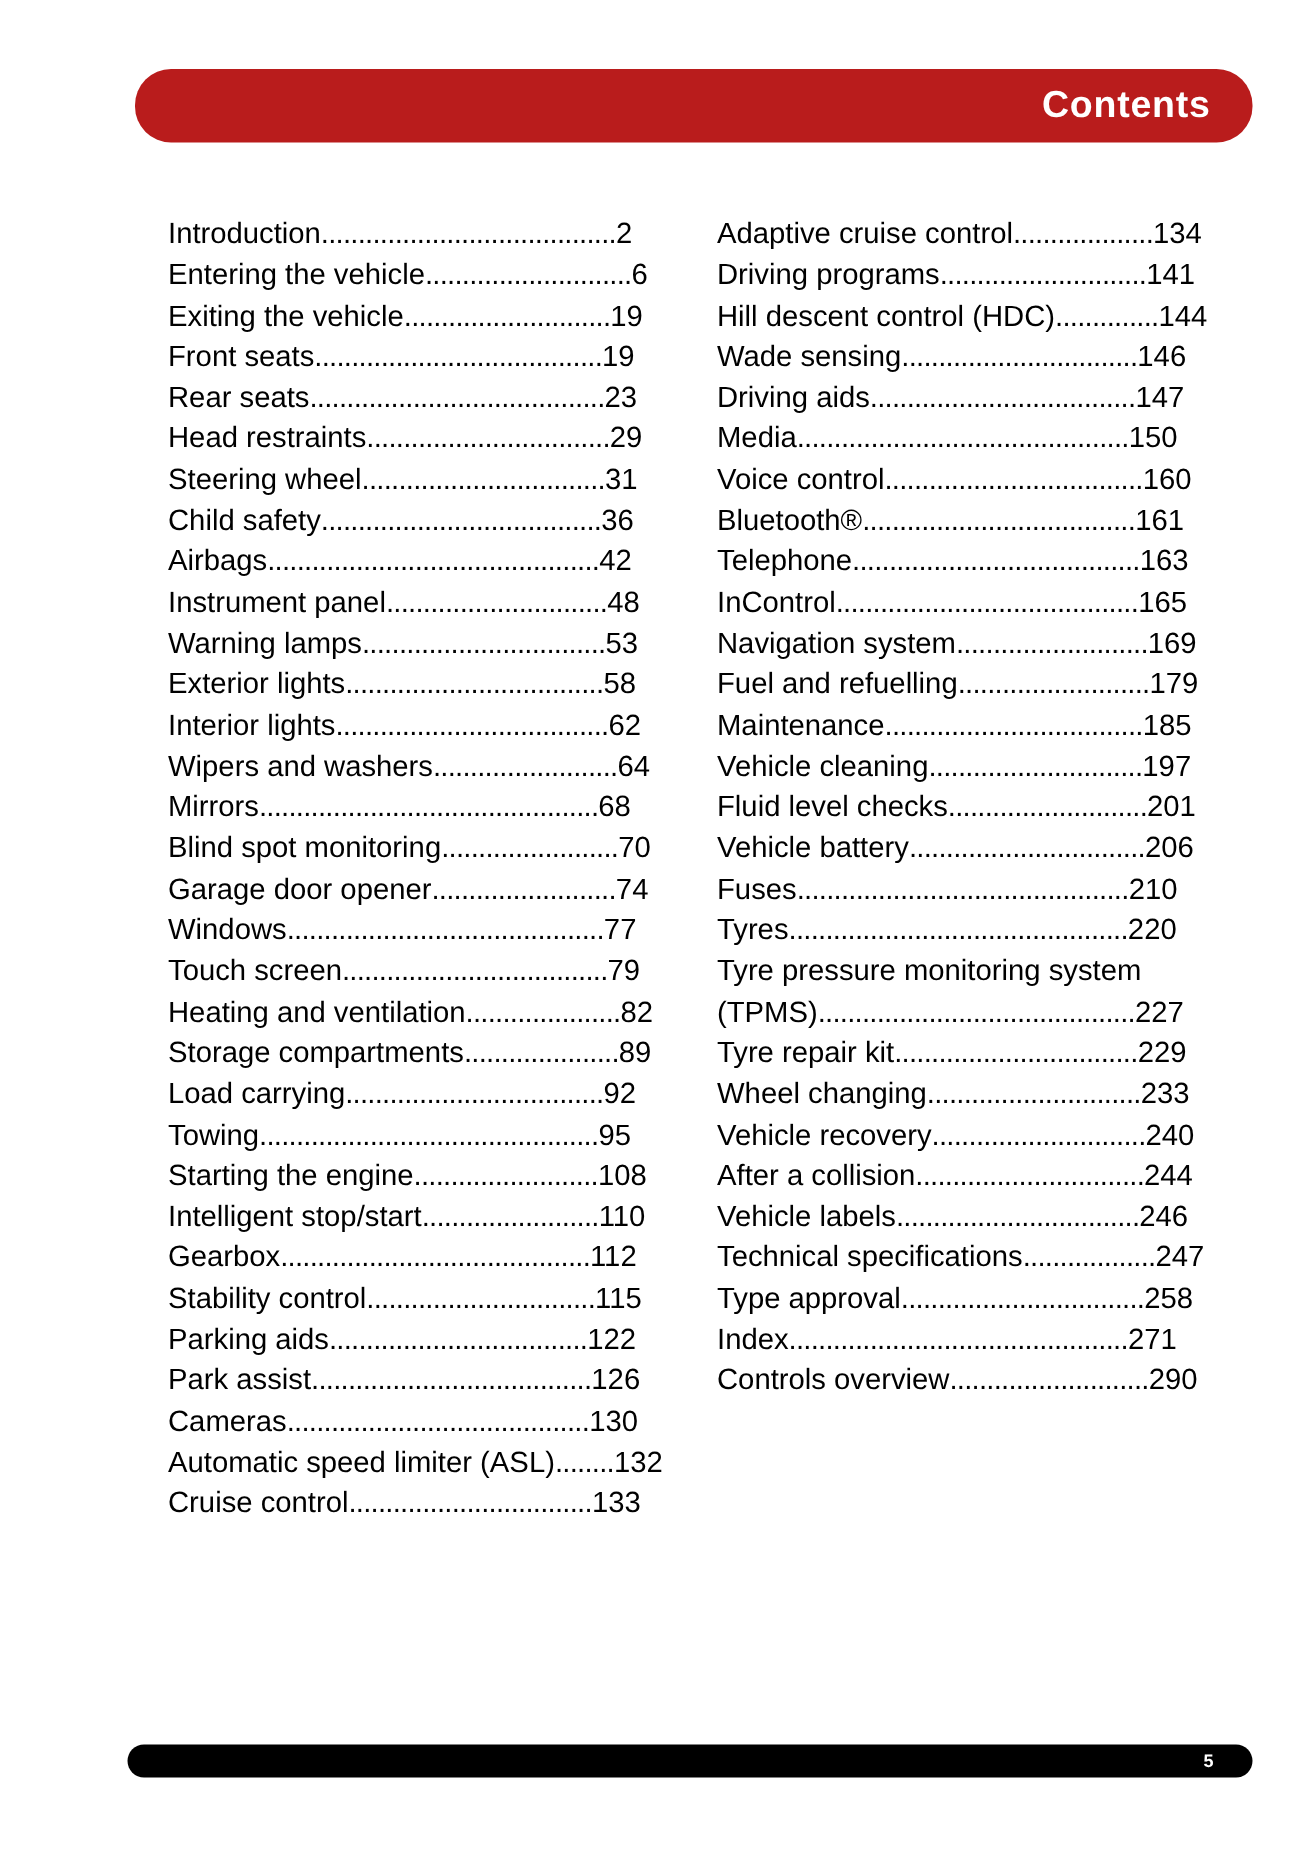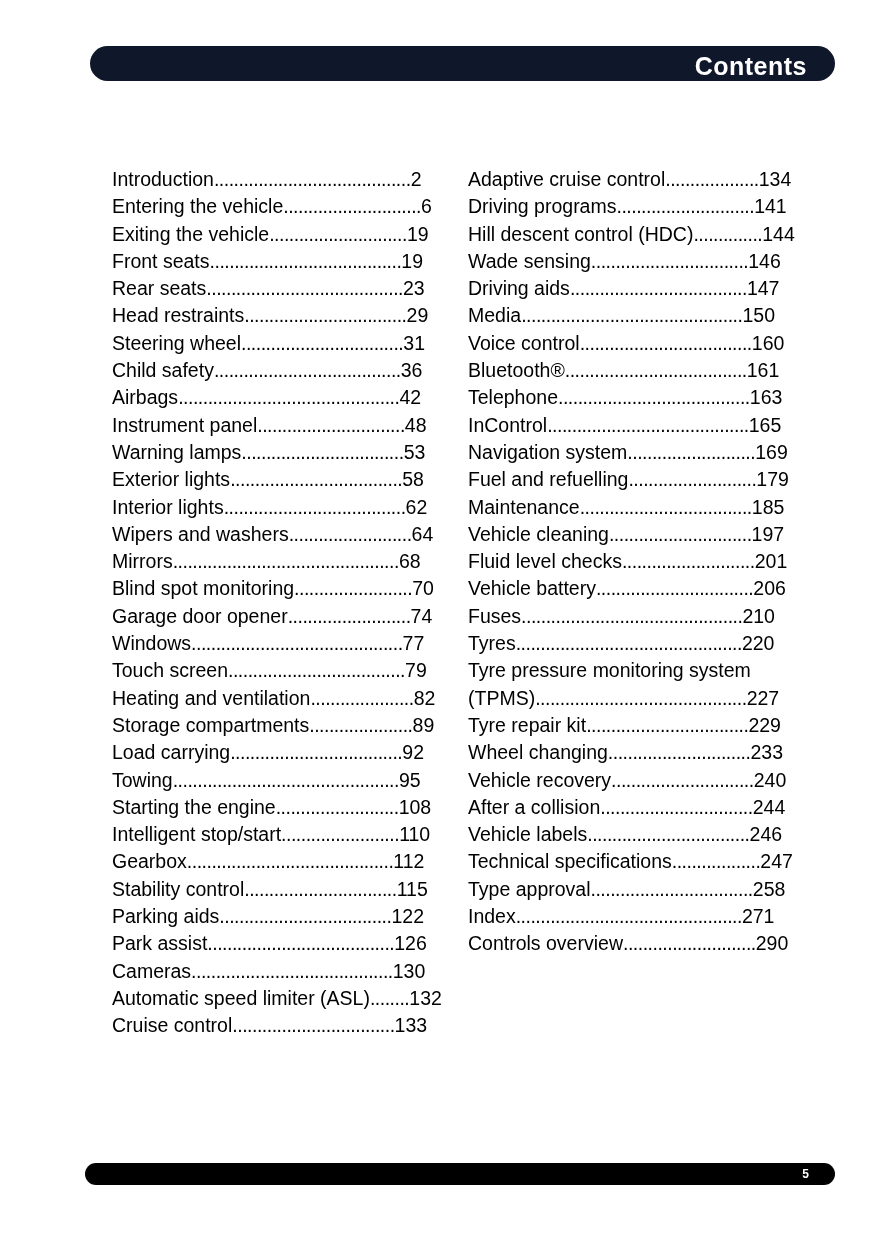--- a/index.html
+++ b/index.html
@@ -15,45 +15,44 @@
     color: #000000;
     overflow: hidden;
   }
 
   
   .header-bar {
     position: absolute;
     left: 90px;
     top: 46px;
     width: 745px;
-    height: 35px;
-    background: #0f172a;
+    height: 49px;
+    background: #b91c1c;
     border-radius: 24px;
     display: flex;
-    align-items: flex-end;
+    align-items: center;
     justify-content: flex-end;
     box-sizing: border-box;
     padding-right: 28px;
   }
   .header-title {
     color: #ffffff;
     font-size: 25px;
     font-weight: bold;
     letter-spacing: 0.5px;
   }
 
   
   .toc {
     position: absolute;
     left: 112px;
     top: 143px;
     width: 700px;
     display: flex;
-    gap: 22px;
-    margin-top: 23px;
+    gap: 32px;
   }
   .toc-col {
     width: 334px;
   }
   .toc-entry {
     font-size: 19.5px;
     line-height: 27.3px;
     color: #000000;
     display: block;
     white-space: nowrap;

